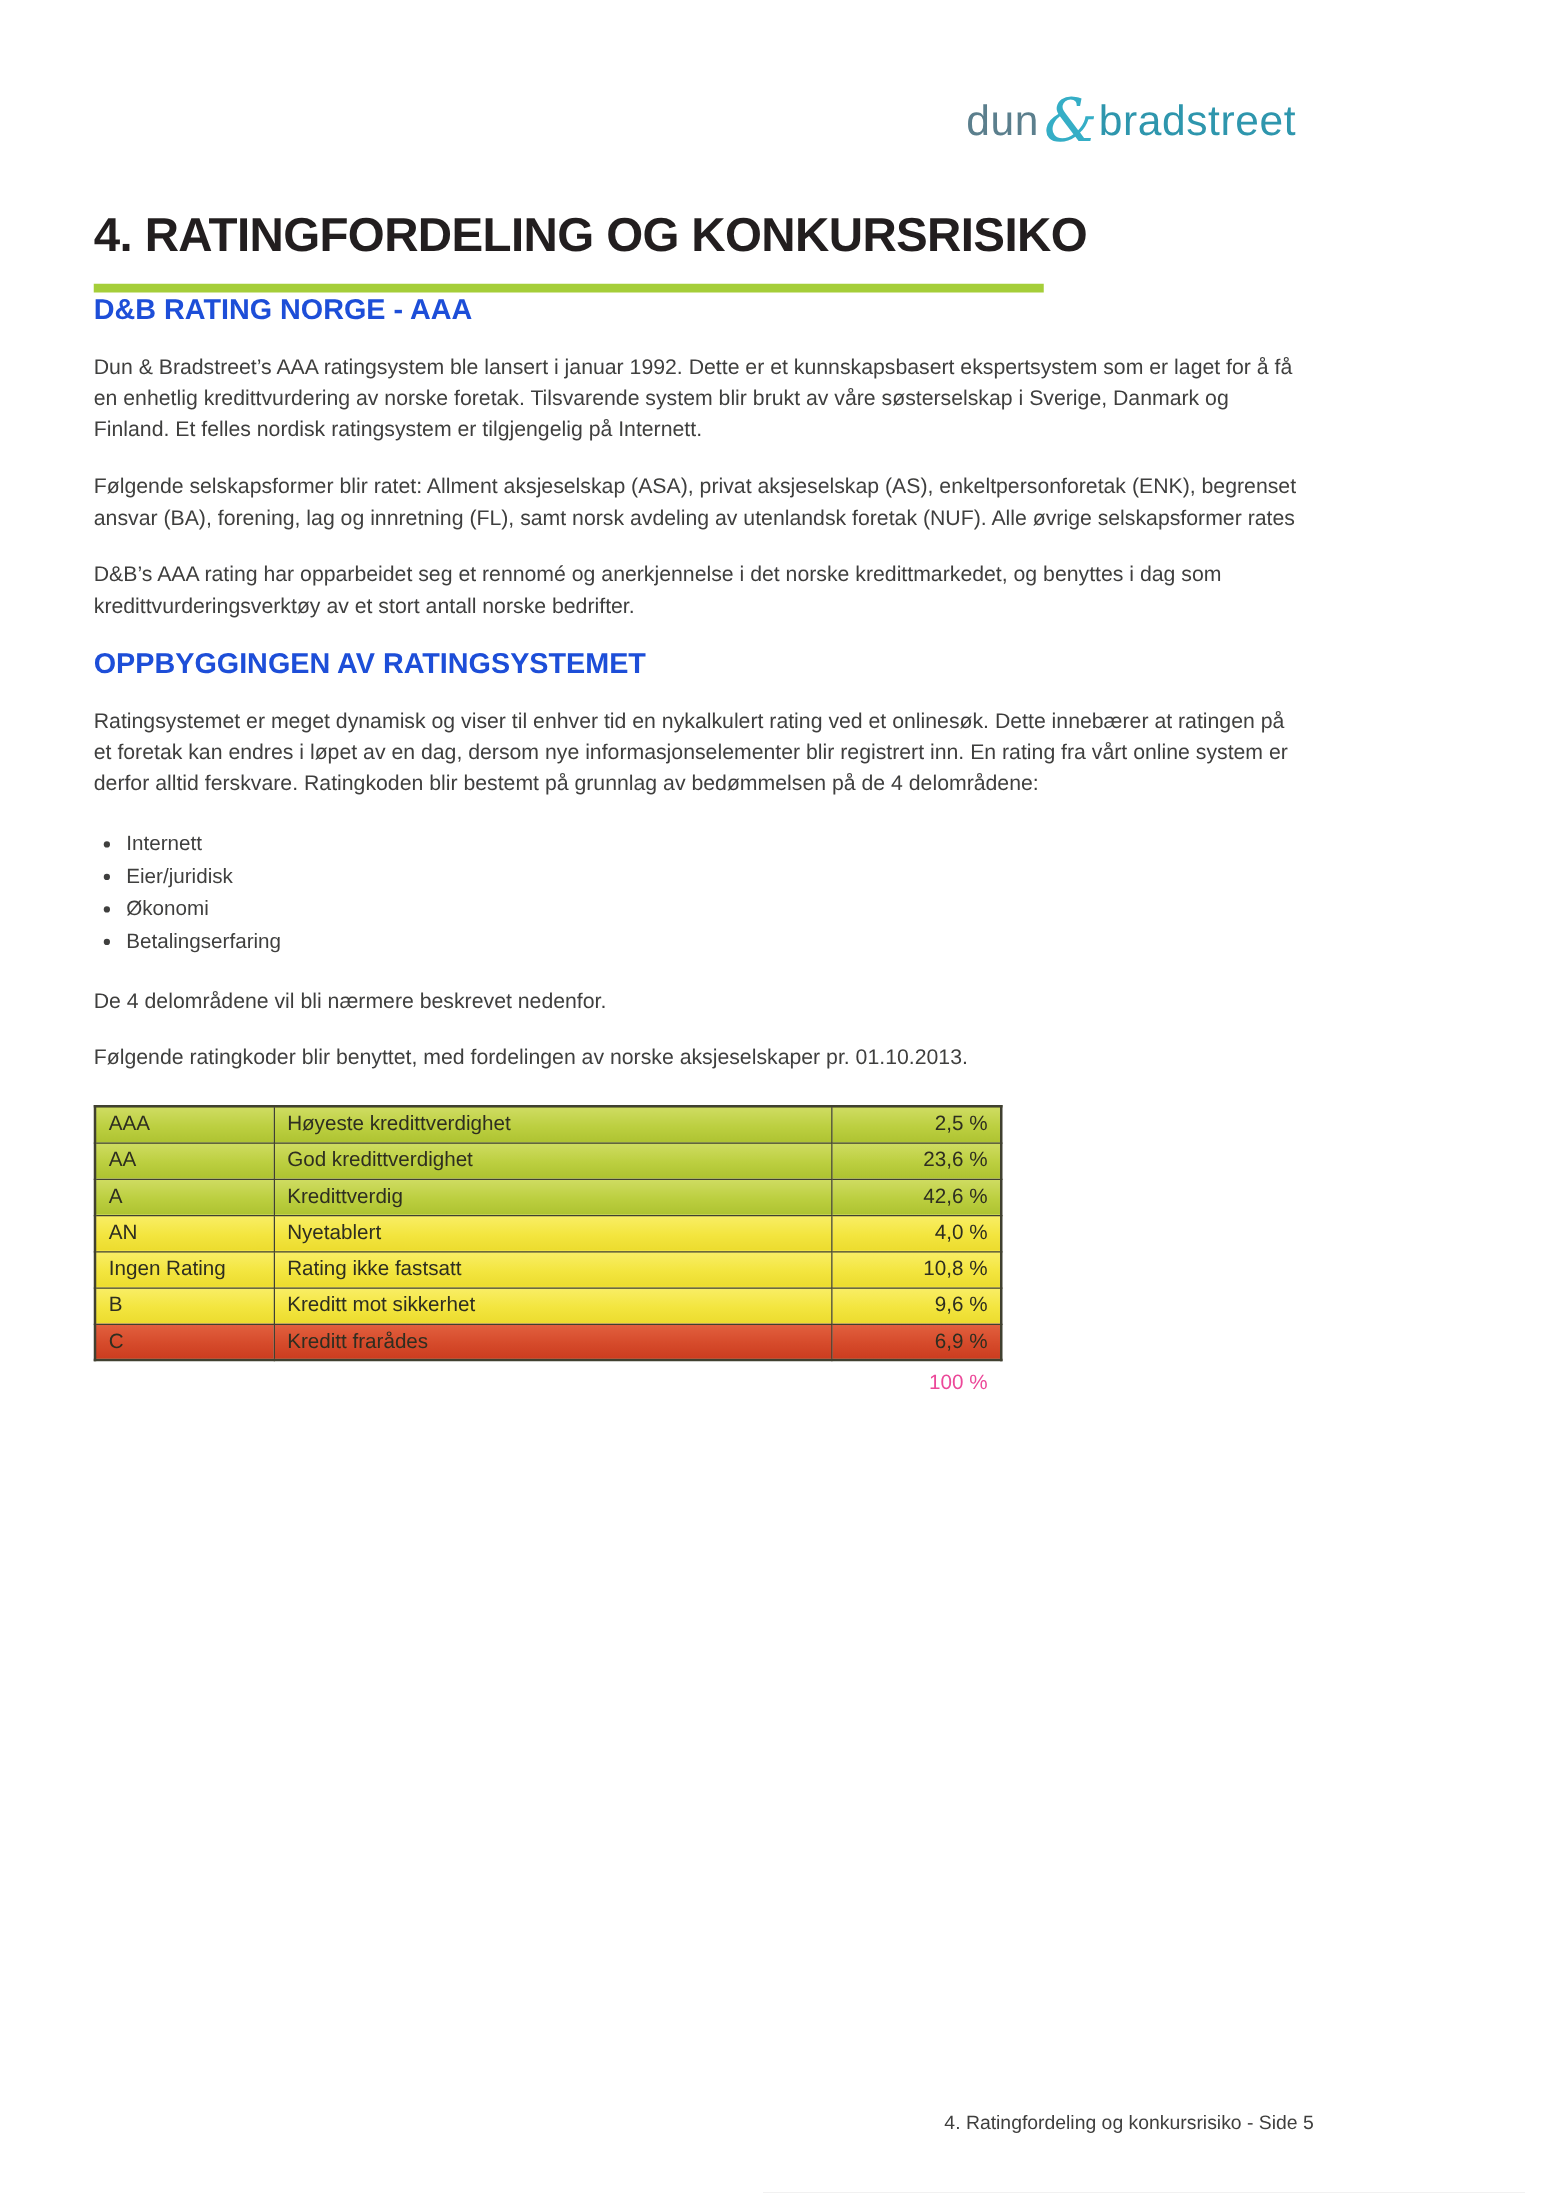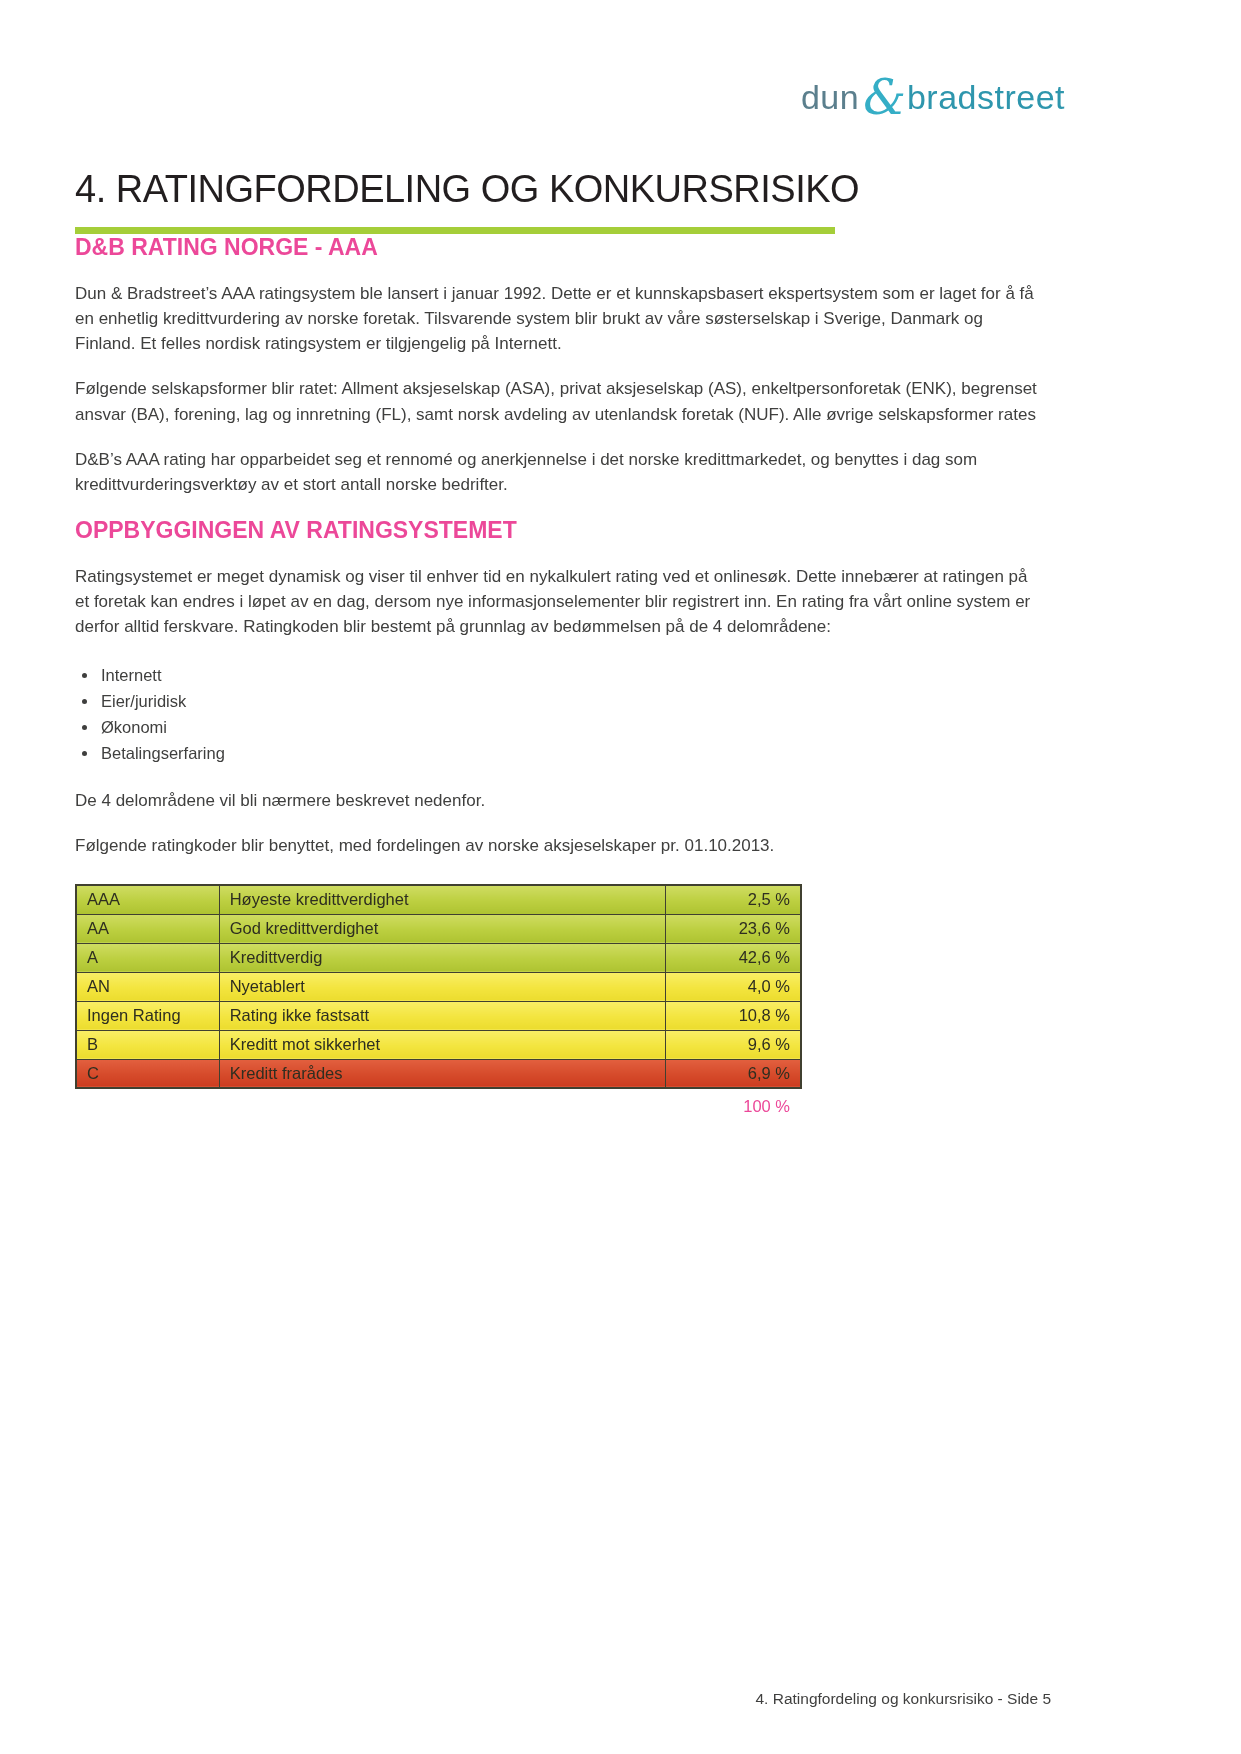--- a/index.html
+++ b/index.html
@@ -17,21 +17,21 @@
   .content {
     position: absolute;
     left: 75px;
     top: 0;
     width: 975px;
   }
   
   .logo {
     position: absolute;
     top: 68px;
-    right: 176px;
+    right: 204px;
     white-space: nowrap;
     line-height: 1;
     margin-left: 32px;
   }
   .logo-dun {
     font-size: 34px;
     color: #5b7f8d;
     letter-spacing: 0.5px;
   }
   .logo-amp {
@@ -45,35 +45,35 @@
   }
   .logo-brad {
     font-size: 34px;
     color: #2e96ad;
     letter-spacing: 0.5px;
   }
   
   h1.page-title {
     margin: 168px 0 0 0;
     font-size: 38px;
-    font-weight: normal;
+    font-weight: bold;
     letter-spacing: -0.5px;
     color: #221e1f;
   }
   .green-rule {
     margin-top: 16px;
     width: 760px;
     height: 7px;
     background: #a5ce39;
   }
   
   h2.section-heading {
     font-size: 23px;
     font-weight: bold;
-    color: #ec4899;
+    color: #1d4ed8;
     margin: 0 0 6px 0;
   }
   .s1 { margin-top: 66px; }
   .s2 { margin-top: 54px; }
   p.body-text {
     font-size: 17px;
     line-height: 1.48;
     margin: 20px 0;
     max-width: 965px;
   }

